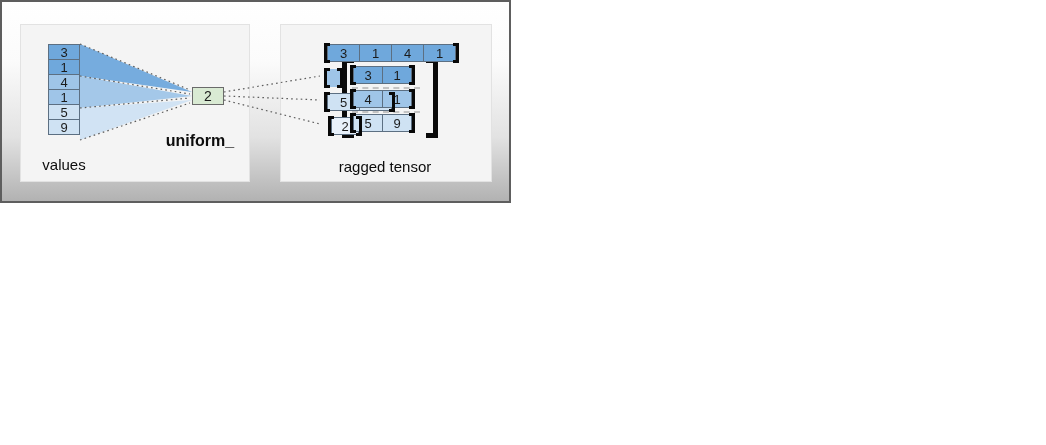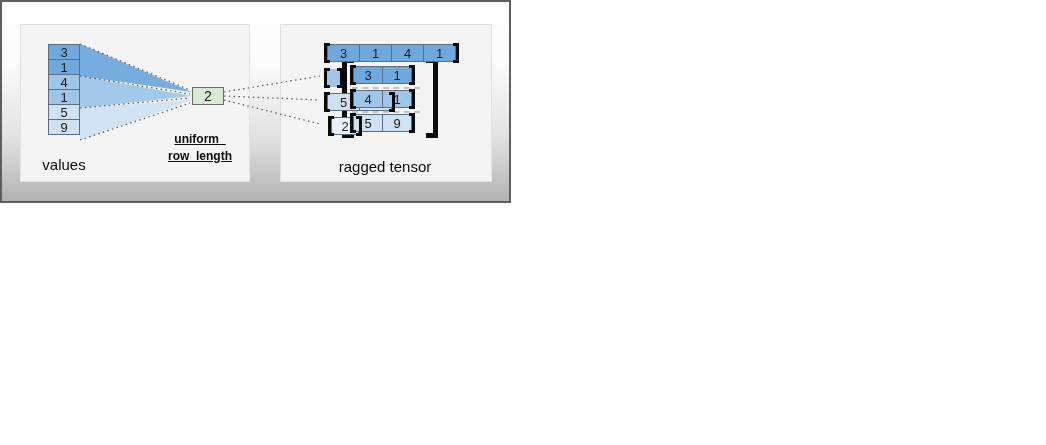--- a/index.html
+++ b/index.html
@@ -11,21 +11,21 @@
   .overlay{position:absolute;left:0;top:0;width:511px;height:203px;pointer-events:none;}
   .col{position:absolute;display:flex;flex-direction:column;}
   .cell{width:34px;height:16px;box-sizing:border-box;display:flex;align-items:center;justify-content:center;
         font-size:13px;color:#1b1b1b;border:1px solid #5c6f82;background:#fff;}
   .col .cell + .cell{margin-top:-1px;}
   .c-dark{background:#6fa8dc;} .c-mid{background:#9fc5e8;} .c-light{background:#cfe2f3;} .c-xlight{background:#e8f1fb;}
   .c-green{background:#d9ead3;border-color:#6a6a6a;}
   .vidx{position:absolute;width:18px;text-align:right;font-size:12px;color:#b7b7b7;line-height:14px;}
   .ridx{position:absolute;width:20px;text-align:right;font-size:14px;color:#9a9a9a;line-height:16px;}
   .lbl{position:absolute;font-size:15px;color:#0c0c0c;text-align:center;}
-  .bold{font-weight:bold;font-size:12px;text-decoration:underline;}
+  .bold{font-weight:bold;font-size:16px;}
   .trow{position:absolute;display:flex;align-items:center;height:20px;}
   .rb{width:6px;align-self:stretch;border:3px solid #080808;box-sizing:border-box;z-index:3;}
   .rb.l{border-right:none;margin-right:-3px;}
   .rb.r{border-left:none;margin-left:-3px;}
   .tcell{width:33px;height:18px;box-sizing:border-box;display:flex;align-items:center;justify-content:center;
          font-size:13px;color:#1b1b1b;border:1px solid #5c6f82;z-index:1;}
   .tcell + .tcell{margin-left:-1px;}
   .ecell{width:13px;height:18px;background:#9fc5e8;z-index:1;}
   .BB{position:absolute;width:12px;border:5px solid #0a0a0a;box-sizing:border-box;}
   .BB.l{border-right:none;} .BB.r{border-left:none;}
@@ -315,21 +315,20 @@
     <div class="cell c-light" style="width:32px">5</div>
     <div class="cell c-light" style="width:32px">9</div>
   </div>
 
   <div class="col" style="left:190px;top:85px">
     <div class="cell c-green" style="width:32px;height:18px;font-size:14px">2</div>
   </div>
 
   <div class="lbl" style="left:26px;top:154px;width:72px">values</div>
   <div class="lbl bold" style="left:136px;top:130px;width:124px">uniform_</div>
-  <div class="lbl bold" style="left:136px;top:147px;width:124px">row_length</div>
   <div class="lbl" style="left:278px;top:156px;width:210px">ragged tensor</div>
 
   <div class="BB l" style="left:340px;top:56px;height:80px"></div>
   <div class="BB r" style="left:424px;top:56px;height:80px"></div>
   <div class="ridx" style="left:318px;top:66px;width:16px">0</div>
   <div class="ridx" style="left:318px;top:90px;width:16px">1</div>
   <div class="ridx" style="left:318px;top:114px;width:16px">2</div>
   <div class="sep" style="left:350px;top:85px;width:68px"></div>
   <div class="sep" style="left:350px;top:109px;width:68px"></div>
 

